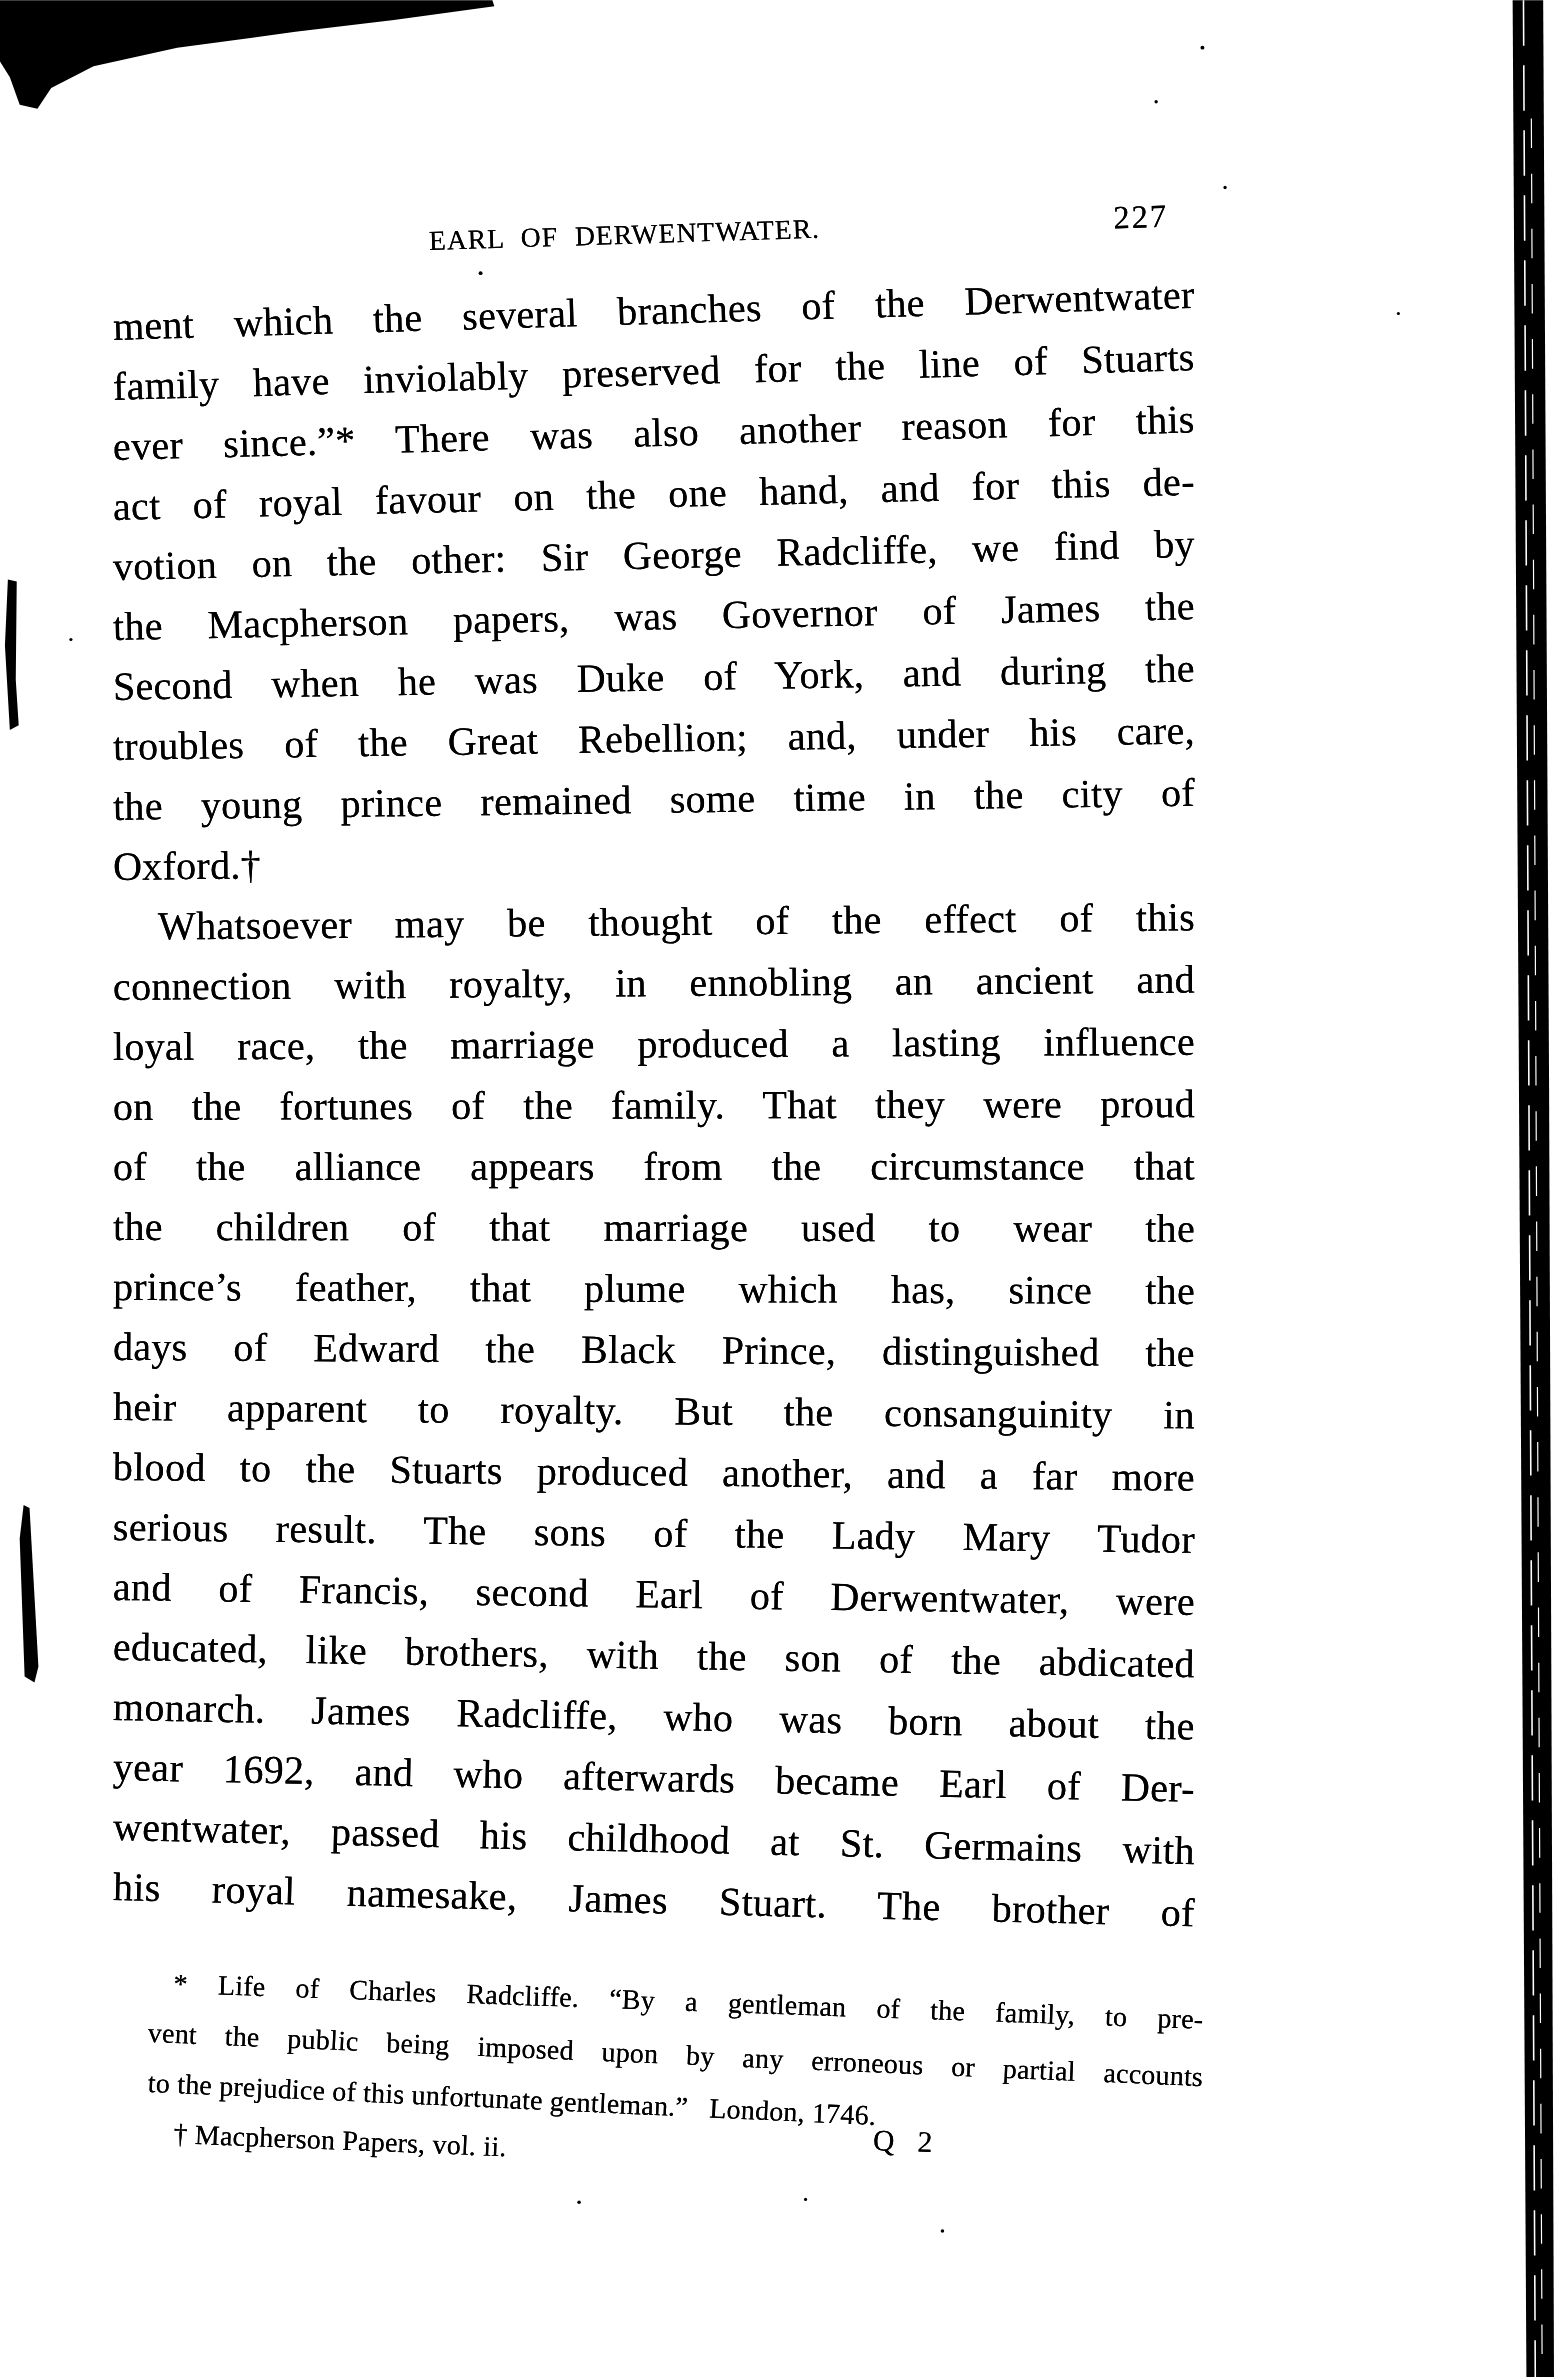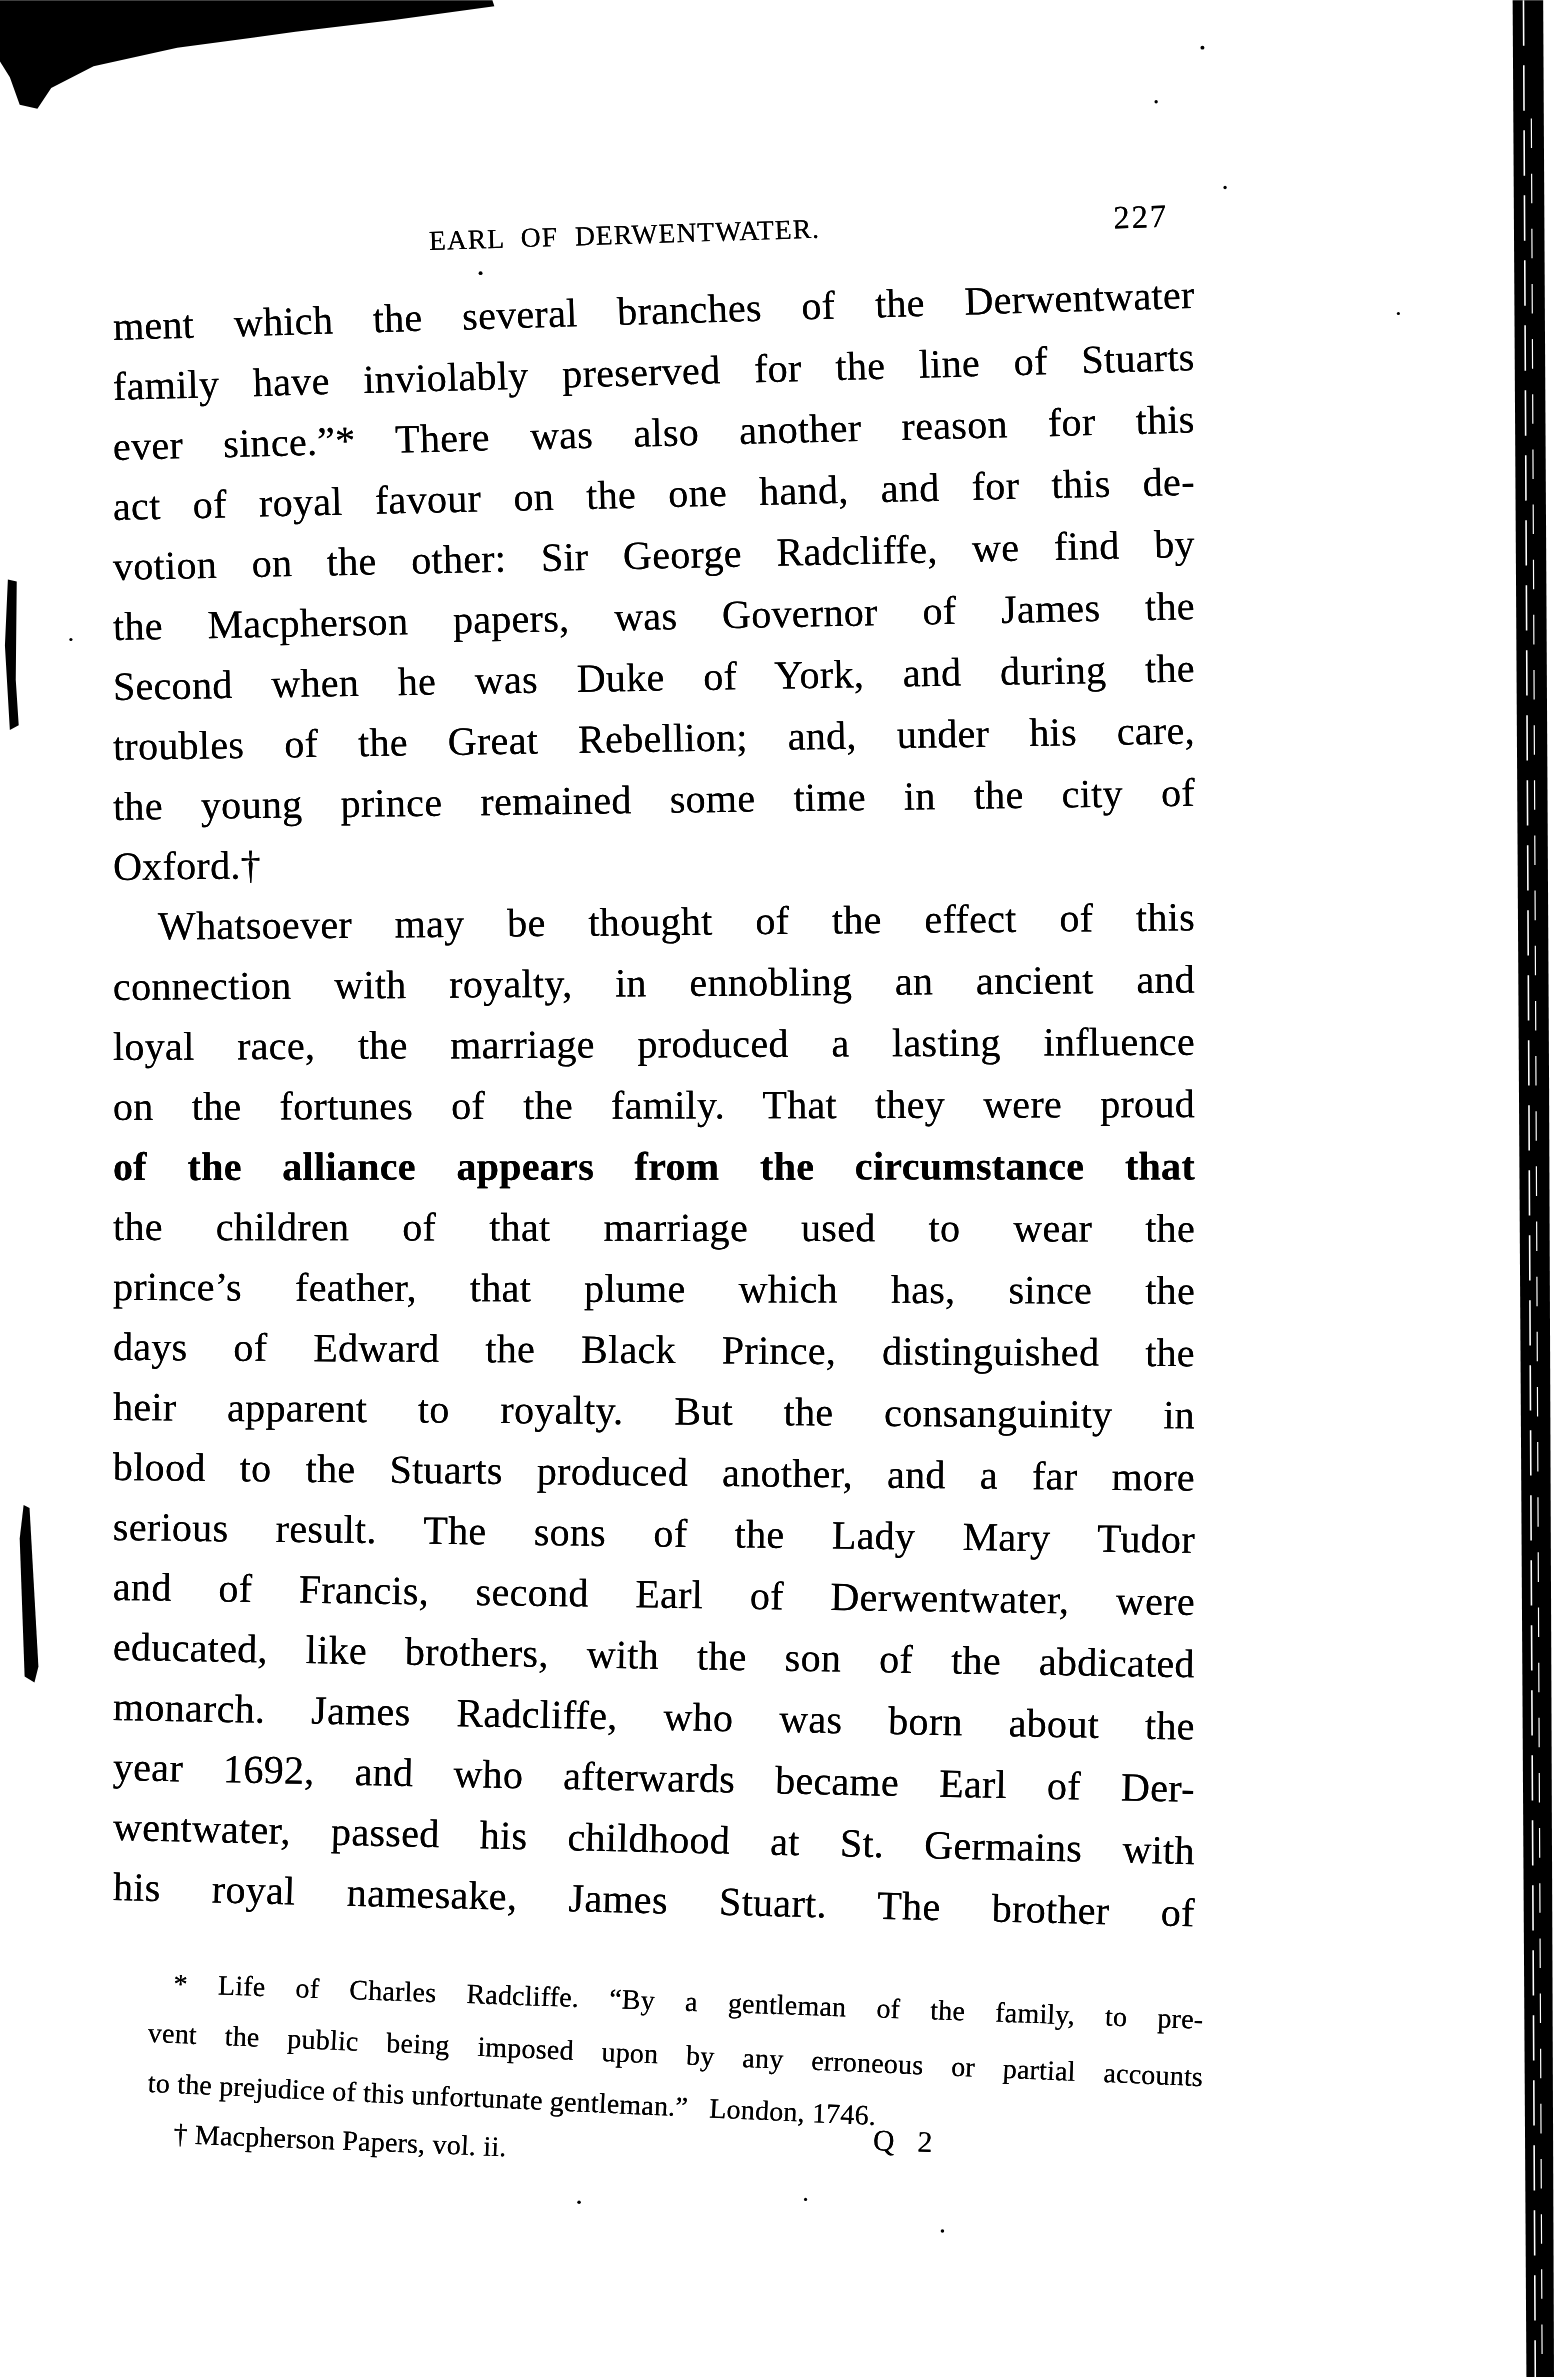--- a/index.html
+++ b/index.html
@@ -99,21 +99,21 @@
       <div class="line" style="transform: rotate(-1.22deg);">votion on the other: Sir George Radcliffe, we find by</div>
       <div class="line" style="transform: rotate(-1.1deg);">the Macpherson papers, was Governor of James the</div>
       <div class="line" style="transform: rotate(-0.98deg);">Second when he was Duke of York, and during the</div>
       <div class="line" style="transform: rotate(-0.87deg);">troubles of the Great Rebellion; and, under his care,</div>
       <div class="line" style="transform: rotate(-0.75deg);">the young prince remained some time in the city of</div>
       <div class="line short" style="transform: rotate(-0.63deg);">Oxford.†</div>
       <div class="line indent" style="transform: rotate(-0.51deg);">Whatsoever may be thought of the effect of this</div>
       <div class="line" style="transform: rotate(-0.39deg);">connection with royalty, in ennobling an ancient and</div>
       <div class="line" style="transform: rotate(-0.27deg);">loyal race, the marriage produced a lasting influence</div>
       <div class="line" style="transform: rotate(-0.15deg);">on the fortunes of the family. That they were proud</div>
-      <div class="line" style="transform: rotate(-0.03deg); font-weight: bold;">of the alliance appears from the circumstance that</div>
+      <div class="line" style="transform: rotate(-0.03deg);">of the alliance appears from the circumstance that</div>
       <div class="line" style="transform: rotate(0.09deg);">the children of that marriage used to wear the</div>
       <div class="line" style="transform: rotate(0.21deg);">prince’s feather, that plume which has, since the</div>
       <div class="line" style="transform: rotate(0.33deg);">days of Edward the Black Prince, distinguished the</div>
       <div class="line" style="transform: rotate(0.45deg);">heir apparent to royalty. But the consanguinity in</div>
       <div class="line" style="transform: rotate(0.57deg);">blood to the Stuarts produced another, and a far more</div>
       <div class="line" style="transform: rotate(0.68deg);">serious result. The sons of the Lady Mary Tudor</div>
       <div class="line" style="transform: rotate(0.8deg);">and of Francis, second Earl of Derwentwater, were</div>
       <div class="line" style="transform: rotate(0.92deg);">educated, like brothers, with the son of the abdicated</div>
       <div class="line" style="transform: rotate(1.04deg);">monarch. James Radcliffe, who was born about the</div>
       <div class="line" style="transform: rotate(1.16deg);">year 1692, and who afterwards became Earl of Der-</div>

